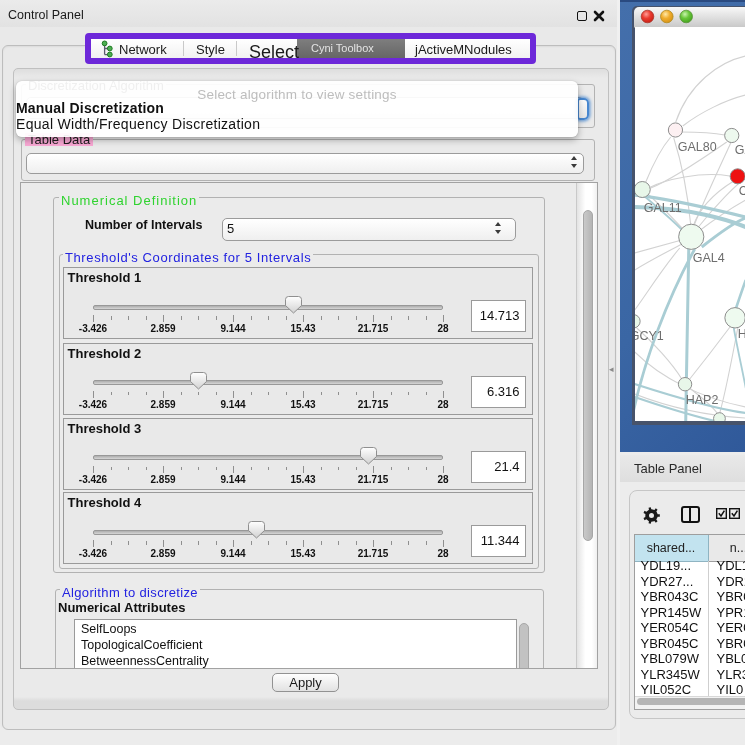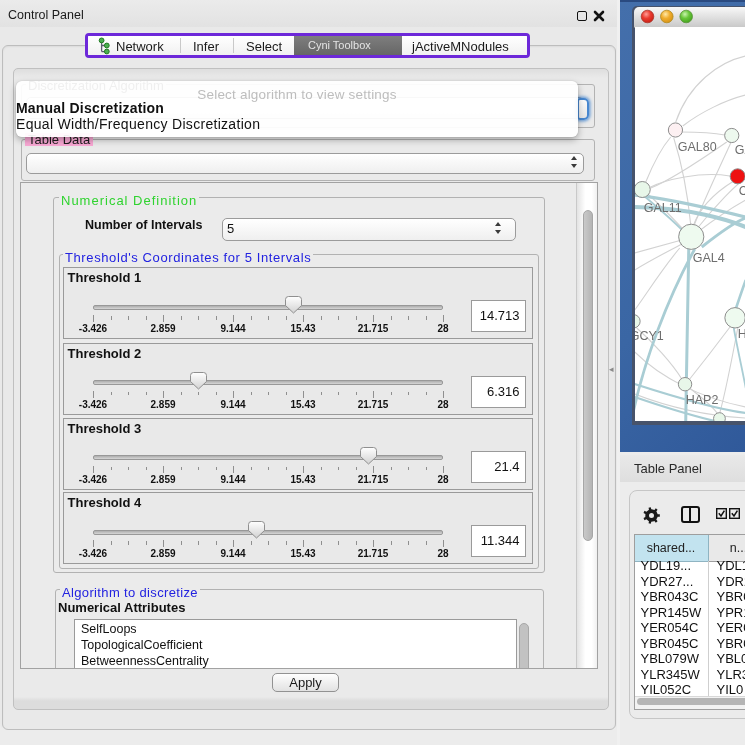--- a/index.html
+++ b/index.html
@@ -26,35 +26,35 @@
 
 <div class="abs" style="left:577px;top:10.5px;width:8px;height:8px;border:1.6px solid #111;border-radius:2px;"></div>
 <svg class="abs" style="left:593px;top:9.5px;" width="12" height="12" viewBox="0 0 12 12">
       <path d="M2 2 L10 10 M10 2 L2 10" stroke="#111" stroke-width="2.6" stroke-linecap="round"></path>
     </svg>
 
 <div class="abs" style="left:2px;top:45px;width:612px;height:683px;border:1px solid #bdbdbd;border-radius:6px;background:#e9e9e9;box-shadow:inset 0 1px 2px rgba(0,0,0,0.06);"></div>
 
 <div class="abs" style="left:13px;top:68px;width:594px;height:640px;border:1px solid #c0c0c0;border-radius:5px;background:linear-gradient(#dedede,#eaeaea 9px,#eaeaea 628px,#dcdcdc 632px);"></div>
 
-<div class="abs" style="left:85px;top:33px;width:439px;height:19px;background:#fdfdfd;border:3px solid #6d28d9;border-radius:4px;overflow:hidden;">
+<div class="abs" style="left:85px;top:33px;width:439px;height:19px;background:#fdfdfd;border:6px solid #6d28d9;border-radius:4px;overflow:hidden;">
   <div class="abs" style="left:0;top:0;width:206px;height:19px;background:linear-gradient(#ffffff,#f1f1f1);"></div>
   <div class="abs" style="left:206px;top:0;width:108px;height:19px;background:linear-gradient(#7e7e7e,#666666);"></div>
   <div class="abs" style="left:314px;top:0;width:125px;height:19px;background:linear-gradient(#ffffff,#f1f1f1);"></div>
   <div class="abs" style="left:91.5px;top:2px;width:1px;height:15px;background:#c9c9c9;"></div>
   <div class="abs" style="left:145px;top:2px;width:1px;height:15px;background:#c9c9c9;"></div>
   <svg class="abs" style="left:10px;top:0px;" width="13" height="19" viewBox="0 0 13 19">
         <path d="M3.6 5 L3.6 15.6 M3.6 9.5 L8.6 9.5 M3.6 15.6 L8.6 15.6" stroke="#5c5c6e" stroke-width="1.3" fill="none"></path>
         <circle cx="3.6" cy="4.4" r="2.4" fill="#4caf50" stroke="#1f7a22" stroke-width="1"></circle>
         <circle cx="8.8" cy="9.5" r="2.4" fill="#4caf50" stroke="#1f7a22" stroke-width="1"></circle>
         <circle cx="8.8" cy="15.5" r="2.4" fill="#4caf50" stroke="#1f7a22" stroke-width="1"></circle>
       </svg>
   <div class="abs" style="left:28px;top:2.5px;font-size:13px;color:#1a1a1a;">Network</div>
-  <div class="abs" style="left:105px;top:2.5px;font-size:13px;color:#1a1a1a;">Infer</div>
-  <div class="abs" style="left:158px;top:2.5px;font-size:13px;color:#1a1a1a;">Select</div>
+  <div class="abs" style="left:105px;top:2.5px;font-size:13px;color:#1a1a1a;">Style</div>
+  <div class="abs" style="left:158px;top:2.5px;font-size:18px;color:#1a1a1a;">Select</div>
   <div class="abs" style="left:220px;top:2.5px;font-size:11px;color:#e4e4e4;">Cyni Toolbox</div>
   <div class="abs" style="left:324px;top:2.5px;font-size:13px;color:#1a1a1a;">jActiveMNodules</div>
 </div>
 
 <div class="grpbox" style="left:21px;top:84px;width:572px;height:42px;"></div>
 <div class="grptitle" style="left:26px;top:78.5px;background:#eaeaea;padding:0 2px;">Discretization Algorithm</div>
 <div class="combo" style="left:26px;top:97px;width:556px;height:20px;"></div>
 
 <div class="abs" style="left:577px;top:97.5px;width:8px;height:18px;border-radius:3px 5px 5px 3px;box-shadow:0 0 3px 1.5px rgba(70,135,208,0.75);background:linear-gradient(#fbfbfb,#e6e6e6);border:2px solid #4887cf;"></div>
 

